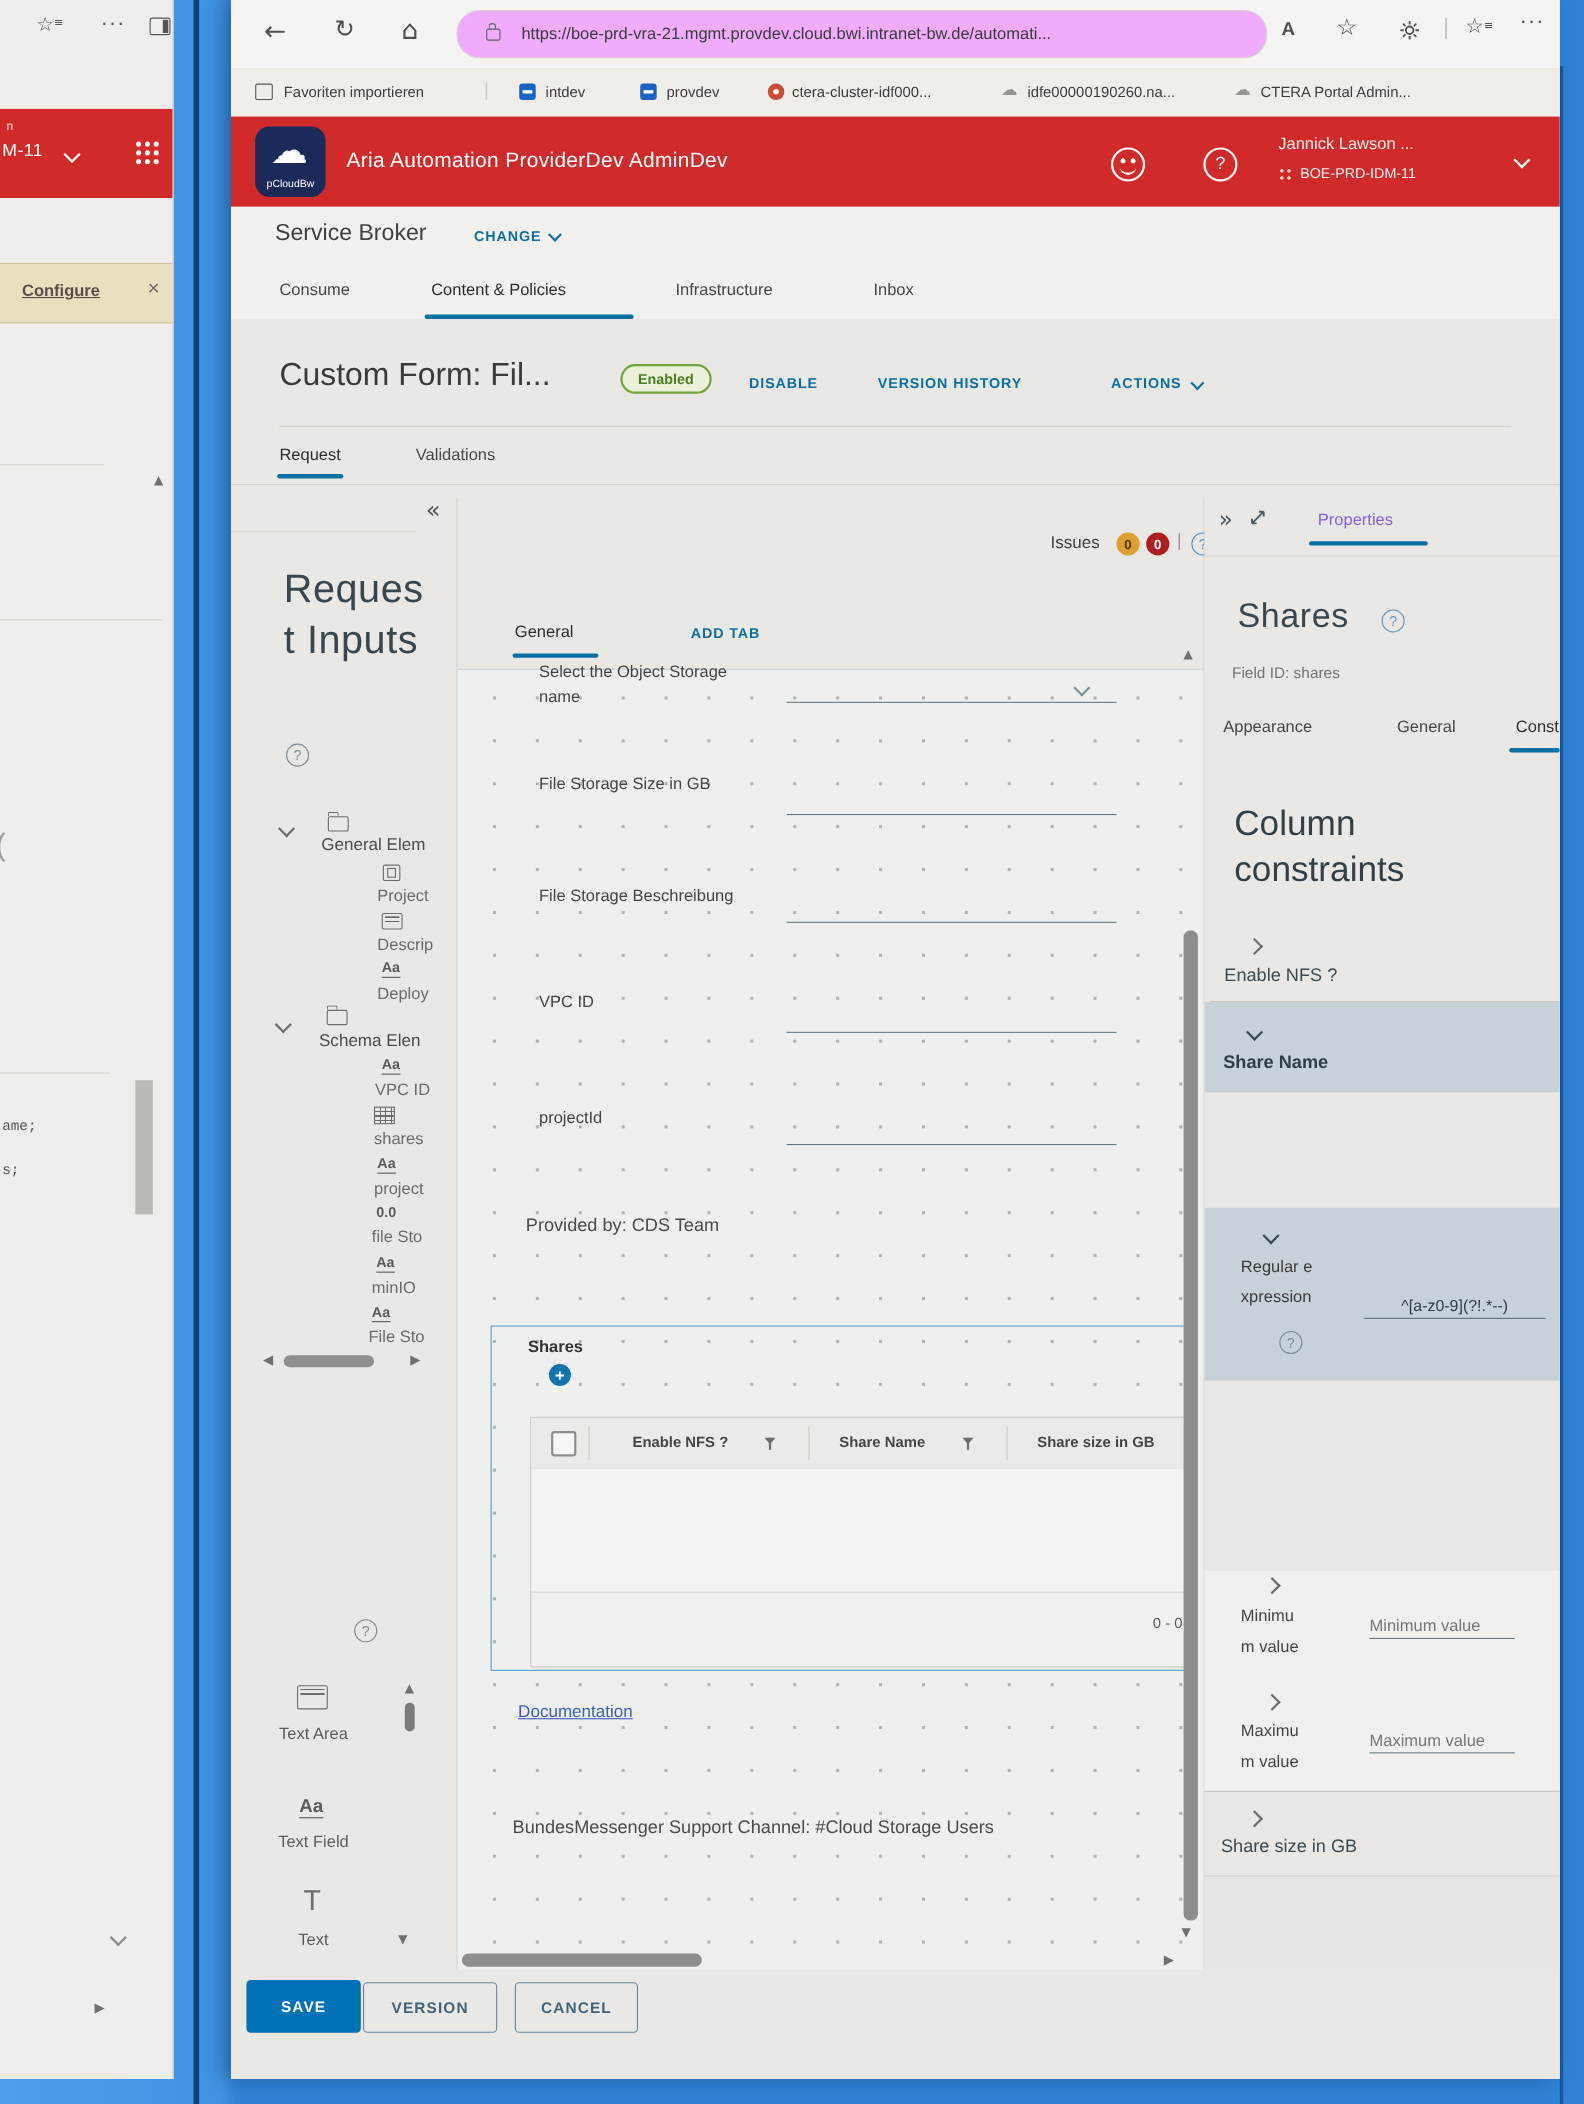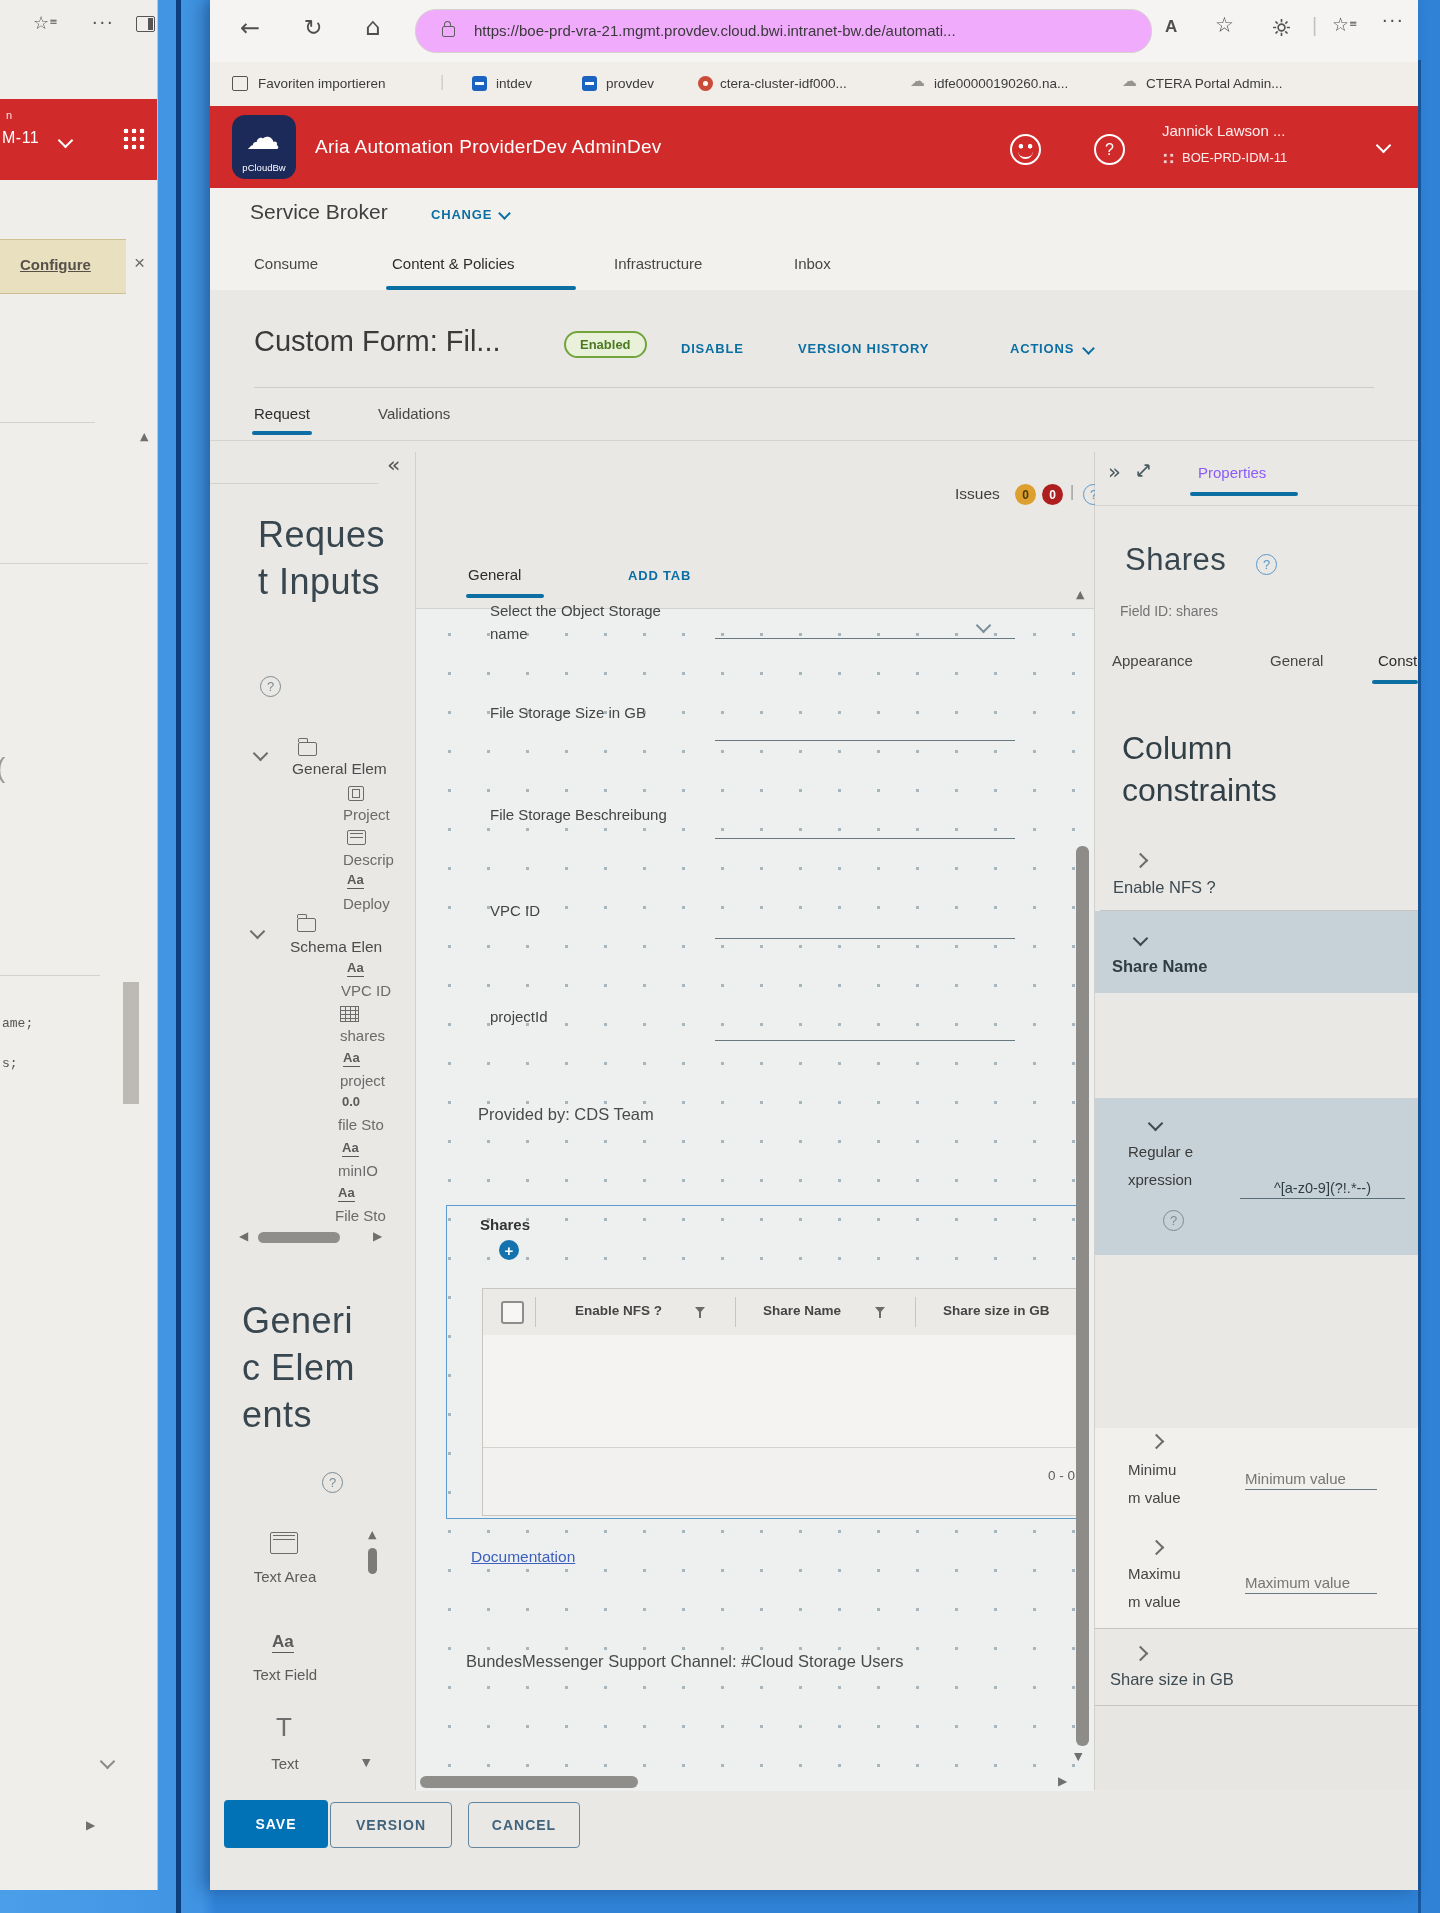--- a/index.html
+++ b/index.html
@@ -66,21 +66,21 @@
     <span class="abs" style="left:92px;top:6px;font-size:20px;letter-spacing:2px;color:#555">...</span>
     <span class="sbi" style="left:136px;top:16px"></span>
 
     <div class="abs" style="left:0;top:99px;width:157px;height:81px;background:#d12a2a">
       <span class="abs" style="left:6px;top:10px;font-size:11px;color:rgba(255,255,255,.85)">n</span>
       <span class="abs" style="left:2px;top:30px;font-size:16px;color:#fff;letter-spacing:.5px">M-11</span>
       <span class="chev cd white abs" style="left:60px;top:36px"></span>
       <span class="waffle" style="left:122px;top:28px"></span>
     </div>
 
-    <div class="abs" style="left:0;top:239px;width:126px;height:53px;background:#e9e0bf;border-top:1px solid #cdc193;border-bottom:1px solid #cdc193">
+    <div class="abs" style="left:0;top:239px;width:157px;height:53px;background:#e9e0bf;border-top:1px solid #cdc193;border-bottom:1px solid #cdc193">
       <span class="abs" style="left:20px;top:16px;font-size:15px;color:#57504a;text-decoration:underline;font-weight:600">Configure</span>
       <span class="abs" style="left:134px;top:12px;font-size:19px;color:#6a6a6a">×</span>
     </div>
 
     <div class="hr" style="left:0;top:422px;width:95px"></div>
     <span class="sar uni" style="left:140px;top:430px;font-size:11px">▲</span>
     <div class="hr" style="left:0;top:563px;width:148px"></div>
     <span class="abs" style="left:-4px;top:752px;font-size:28px;color:#9a9a9a">(</span>
     <div class="hr" style="left:0;top:975px;width:100px"></div>
     <span class="abs" style="left:2px;top:1016px;font-family:'Liberation Mono','DejaVu Sans Mono',monospace;font-size:13px;color:#555">ame;</span>
@@ -202,21 +202,20 @@
     <span class="abs" style="left:128px;top:1116px;font-size:15px;color:#6b6b6b;white-space:nowrap">file Sto</span>
     <span class="i-aa" style="left:132px;top:1140px">Aa</span>
     <span class="abs" style="left:128px;top:1162px;font-size:15px;color:#6b6b6b;white-space:nowrap">minIO</span>
     <span class="i-aa" style="left:128px;top:1185px">Aa</span>
     <span class="abs" style="left:125px;top:1207px;font-size:15px;color:#6b6b6b;white-space:nowrap">File Sto</span>
 
     <span class="sar uni" style="left:29px;top:1229px;font-size:12px">◀</span>
     <div class="thumb" style="left:48px;top:1232px;width:82px;height:11px"></div>
     <span class="sar uni" style="left:163px;top:1229px;font-size:12px">▶</span>
 
-    <div class="abs bigtitle" style="left:32px;top:1298px;width:122px">Generic Elements</div>
     <span class="q abs" style="left:112px;top:1472px">?</span>
     <span class="i-ta" style="left:60px;top:1532px;width:26px;height:20px"></span>
     <div class="abs" style="left:10px;top:1568px;width:130px;text-align:center;font-size:15px;color:#5c5c5c">Text Area</div>
     <span class="abs" style="left:62px;top:1632px;font-size:17px;color:#5a5a5a;border-bottom:1.6px solid #5a5a5a;font-weight:600">Aa</span>
     <div class="abs" style="left:10px;top:1666px;width:130px;text-align:center;font-size:15px;color:#5c5c5c">Text Field</div>
     <span class="abs" style="left:66px;top:1712px;font-size:26px;color:#6e6e6e;font-weight:300">T</span>
     <div class="abs" style="left:10px;top:1755px;width:130px;text-align:center;font-size:15px;color:#5c5c5c">Text</div>
 
     <span class="sar uni" style="left:158px;top:1528px;font-size:11px">▲</span>
     <div class="thumb" style="left:158px;top:1548px;width:9px;height:26px;background:#7d7b78"></div>

